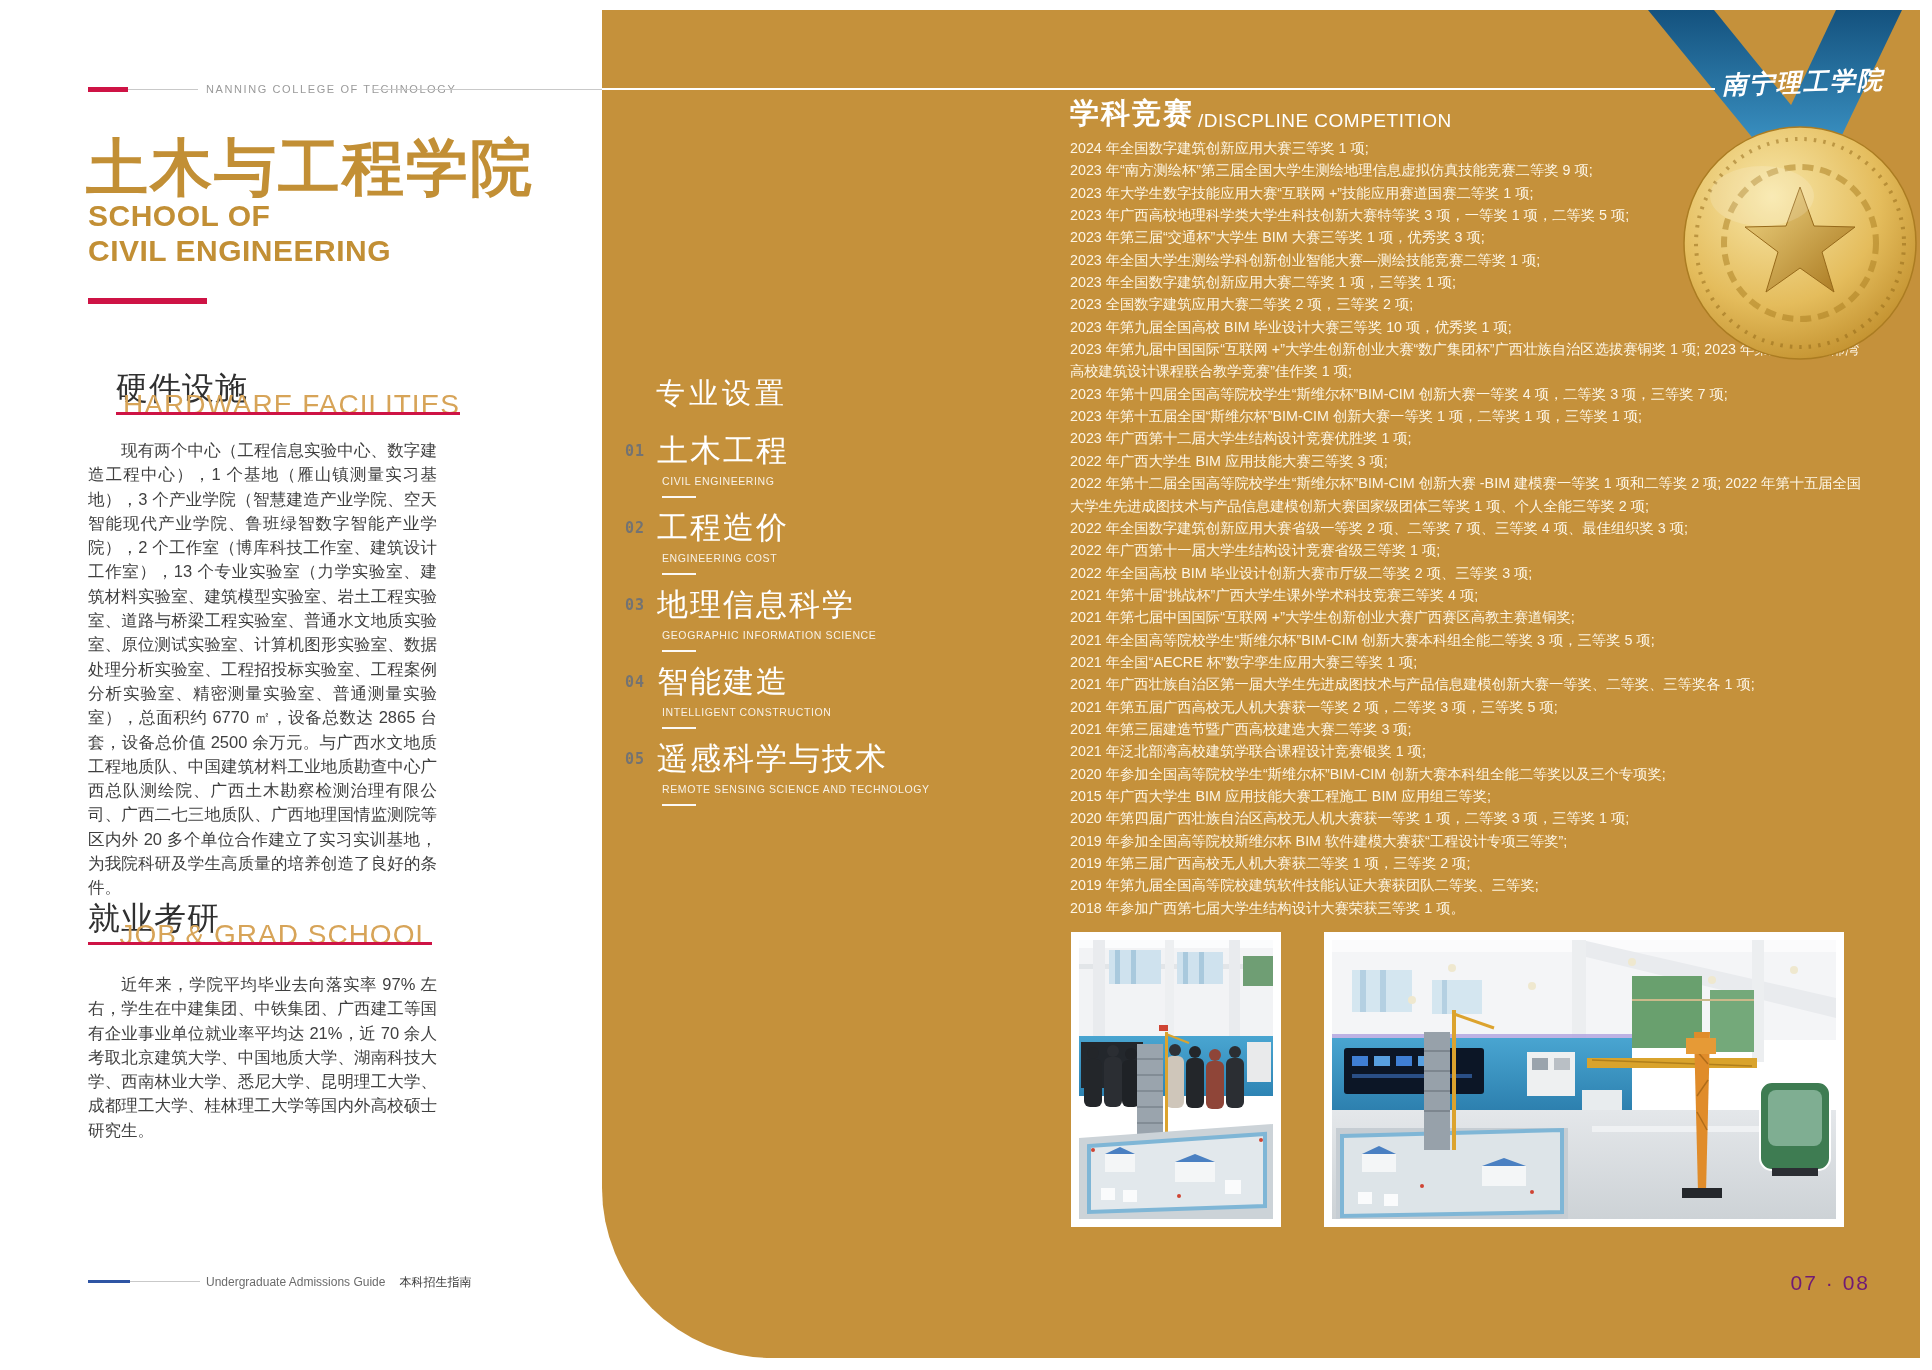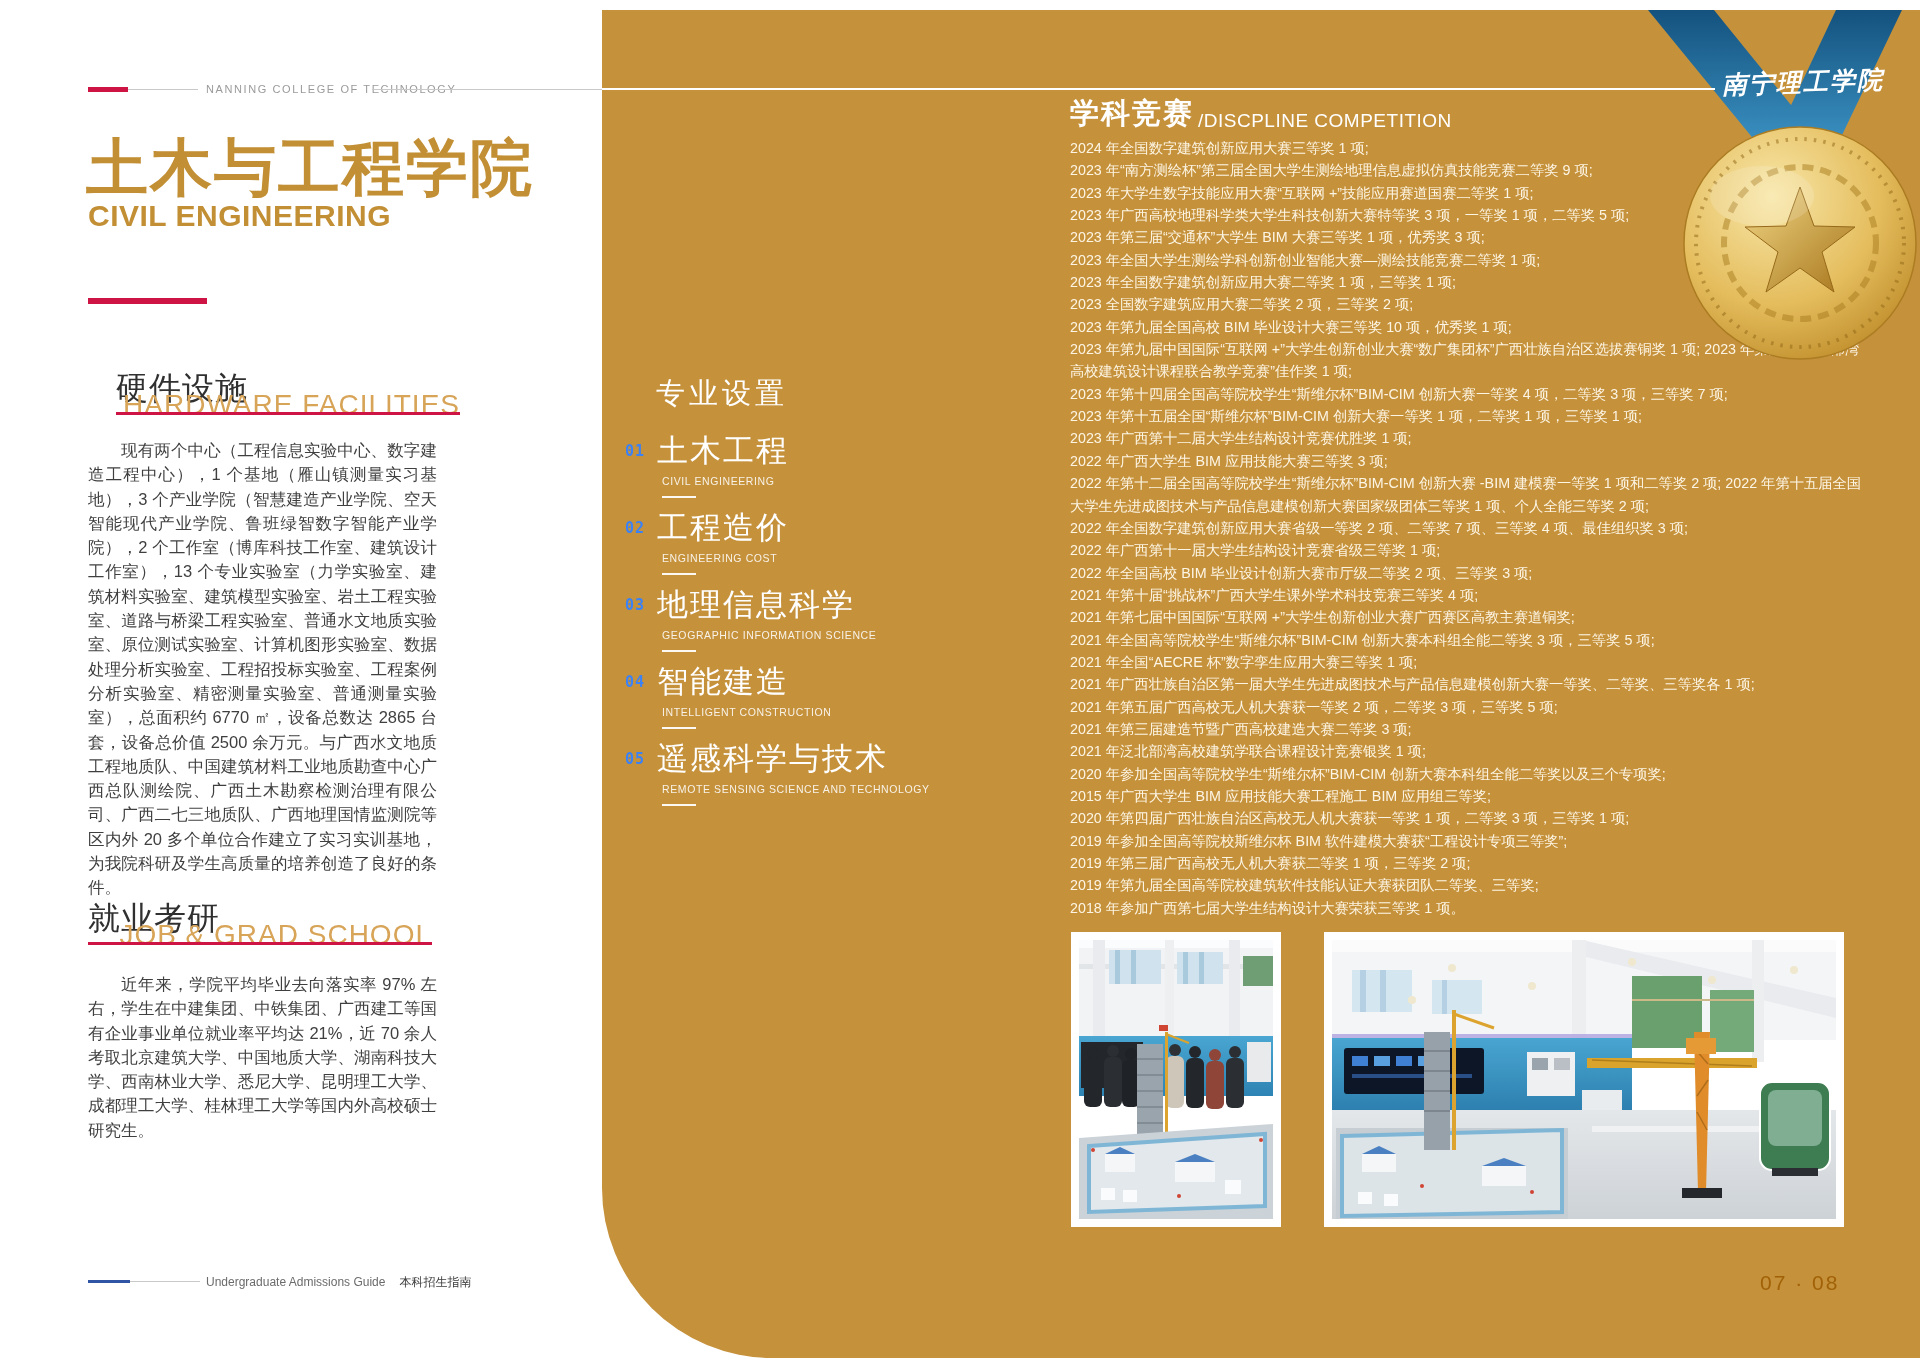--- a/index.html
+++ b/index.html
@@ -39,53 +39,54 @@
   .ribbon-medal{left:1630px;top:10px;width:302px;height:360px;z-index:5;}
   .school-logo{left:1722px;top:66px;width:150px;font-size:25px;color:#ffffff;z-index:7;
                font-family:"DejaVu Serif","Liberation Serif",serif;font-style:italic;font-weight:bold;
                letter-spacing:2px;white-space:nowrap;transform:rotate(-2deg);}
 
   
   .majors-title{left:656px;top:374px;font-size:29px;color:#ffffff;letter-spacing:4px;z-index:4;}
   .major-item{left:625px;width:340px;z-index:4;}
   .major-row{display:flex;align-items:center;}
   .major-num{font-family:"DejaVu Sans Mono","Liberation Mono",monospace;font-size:15px;font-weight:bold;
-             color:#3b82f6;letter-spacing:1px;}
+             color:#737373;letter-spacing:1px;}
   .major-cn{margin-left:12px;font-size:31px;color:#ffffff;letter-spacing:2px;}
   .major-en{margin-left:37px;margin-top:3px;font-size:10.5px;color:rgba(255,255,255,.88);letter-spacing:.6px;}
   .major-bar{margin-left:37px;margin-top:9px;width:34px;height:2px;background:rgba(255,255,255,.95);}
 
   
   .comp-head{left:1070px;top:94px;display:flex;align-items:flex-end;z-index:4;}
   .comp-cn{font-size:29px;color:#ffffff;font-weight:bold;letter-spacing:2px;}
   .comp-en{font-size:19px;color:#ffffff;margin-left:4px;margin-bottom:2px;letter-spacing:.5px;}
   .comp-list{left:1070px;top:137px;width:800px;font-size:14.3px;line-height:22.35px;
              color:#fdf5e4;z-index:4;}
 
   
   .photo{background:#ffffff;padding:8px;box-sizing:border-box;z-index:4;}
   #photo-1{left:1071px;top:932px;width:210px;height:295px;}
   #photo-2{left:1324px;top:932px;width:520px;height:295px;}
   .photo svg{display:block;width:100%;height:100%;}
 
-  .page-number{left:1760px;top:1271px;width:110px;text-align:left;font-size:21px;
-               color:#a16207;letter-spacing:2px;z-index:4;}
+  .page-number{left:1760px;top:1271px;width:110px;text-align:right;font-size:21px;
+               color:#701a75;letter-spacing:2px;z-index:4;}
 </style>
 </head>
 <body>
 
 <div id="canvas">
 
   <div class="abs hdr-redbar"></div>
   <div class="abs hdr-line1"></div>
   <div class="abs hdr-label">NANNING COLLEGE OF TECHNOLOGY</div>
   <div class="abs hdr-line2"></div>
 
   <div class="abs title-cn">土木与工程学院</div>
   <div class="abs title-en">
+    <div>SCHOOL OF</div>
     <div>CIVIL ENGINEERING</div>
   </div>
   <div class="abs divider-red"></div>
 
   <div class="abs section-head" id="sec-hardware">
     <div class="sec-cn">硬件设施</div>
     <div class="sec-en">HARDWARE FACILITIES</div>
     <div class="sec-line"></div>
   </div>
   <div class="abs para" id="para-hardware">现有两个中心（工程信息实验中心、数字建造工程中心），1 个基地（雁山镇测量实习基地），3 个产业学院（智慧建造产业学院、空天智能现代产业学院、鲁班绿智数字智能产业学院），2 个工作室（博库科技工作室、建筑设计工作室），13 个专业实验室（力学实验室、建筑材料实验室、建筑模型实验室、岩土工程实验室、道路与桥梁工程实验室、普通水文地质实验室、原位测试实验室、计算机图形实验室、数据处理分析实验室、工程招投标实验室、工程案例分析实验室、精密测量实验室、普通测量实验室），总面积约 6770 ㎡，设备总数达 2865 台套，设备总价值 2500 余万元。与广西水文地质工程地质队、中国建筑材料工业地质勘查中心广西总队测绘院、广西土木勘察检测治理有限公司、广西二七三地质队、广西地理国情监测院等区内外 20 多个单位合作建立了实习实训基地，为我院科研及学生高质量的培养创造了良好的条件。</div>

